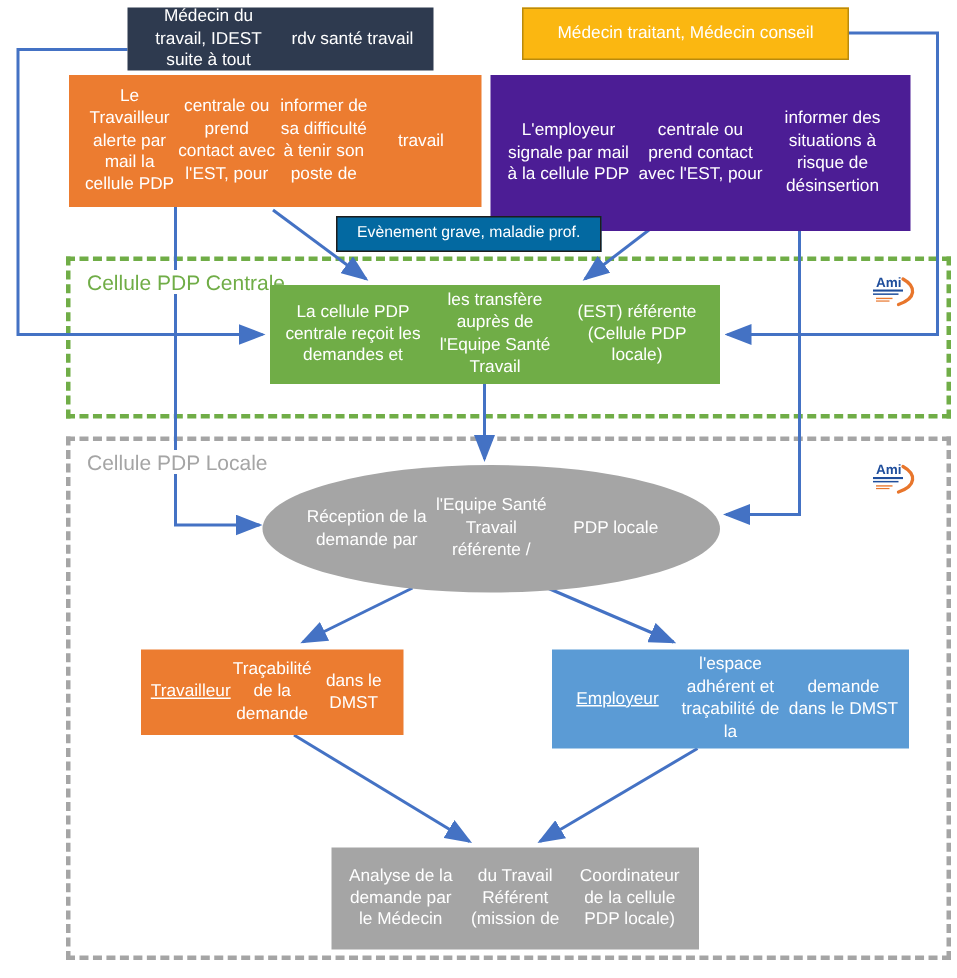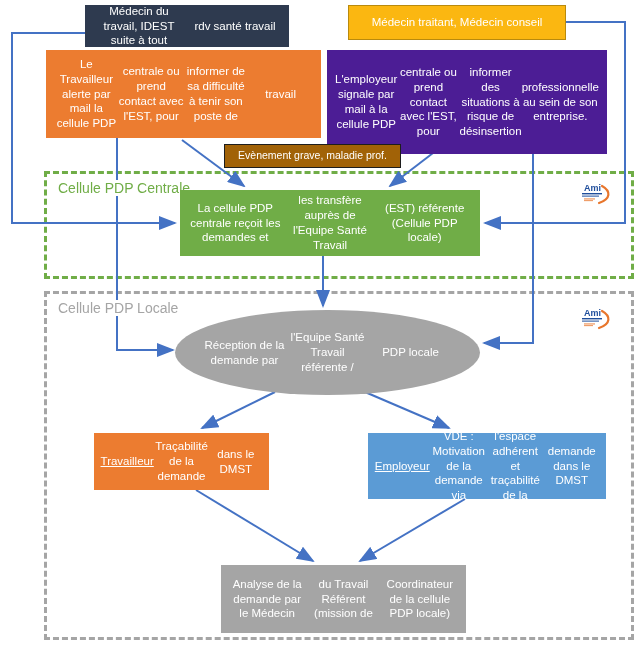--- a/index.html
+++ b/index.html
@@ -59,21 +59,21 @@
     padding: 3px 8px;
   }
   #node-employer-alert {
     left: 327px; top: 50px; width: 280px; height: 104px;
     background: #4c1d95;
     font-size: 11.5px;
     padding: 7px 8px;
   }
   #node-event {
     left: 224px; top: 144px; width: 177px; height: 24px;
-    background: #a16207;
+    background: #0369a1;
     border: 1.5px solid #1d1d1d;
     font-size: 10.5px;
     padding: 1px 5px;
   }
   #node-central-cell {
     left: 180px; top: 190px; width: 300px; height: 66px;
     background: #70ad47;
     font-size: 11.5px;
     padding: 3px 8px;
   }
@@ -209,21 +209,20 @@
     <span class="ln">Le Travailleur alerte par mail la cellule PDP</span>
     <span class="ln">centrale ou prend contact avec l'EST, pour</span>
     <span class="ln">informer de sa difficulté à tenir son poste de</span>
     <span class="ln">travail</span>
   </div>
 
   <div class="node" id="node-employer-alert">
     <span class="ln">L'employeur signale par mail à la cellule PDP</span>
     <span class="ln">centrale ou prend contact avec l'EST, pour</span>
     <span class="ln">informer des situations à risque de désinsertion</span>
-    <span class="ln">professionnelle au sein de son entreprise.</span>
   </div>
 
   <div class="node" id="node-event">
     <span class="ln">Evènement grave, maladie prof.</span>
   </div>
 
   <div class="node" id="node-central-cell">
     <span class="ln">La cellule PDP centrale reçoit les demandes et</span>
     <span class="ln">les transfère auprès de l'Equipe Santé Travail</span>
     <span class="ln">(EST) référente (Cellule PDP locale)</span>
@@ -236,21 +235,20 @@
   </div>
 
   <div class="node" id="node-travailleur">
     <span class="title">Travailleur</span>
     <span class="ln">Traçabilité de la demande</span>
     <span class="ln">dans le DMST</span>
   </div>
 
   <div class="node" id="node-employeur">
     <span class="title">Employeur</span>
-    <span class="ln">VDE : Motivation de la demande via</span>
     <span class="ln">l'espace adhérent et traçabilité de la</span>
     <span class="ln">demande dans le DMST</span>
   </div>
 
   <div class="node" id="node-analyse">
     <span class="ln">Analyse de la demande par le Médecin</span>
     <span class="ln">du Travail Référent (mission de</span>
     <span class="ln">Coordinateur de la cellule PDP locale)</span>
   </div>
 

